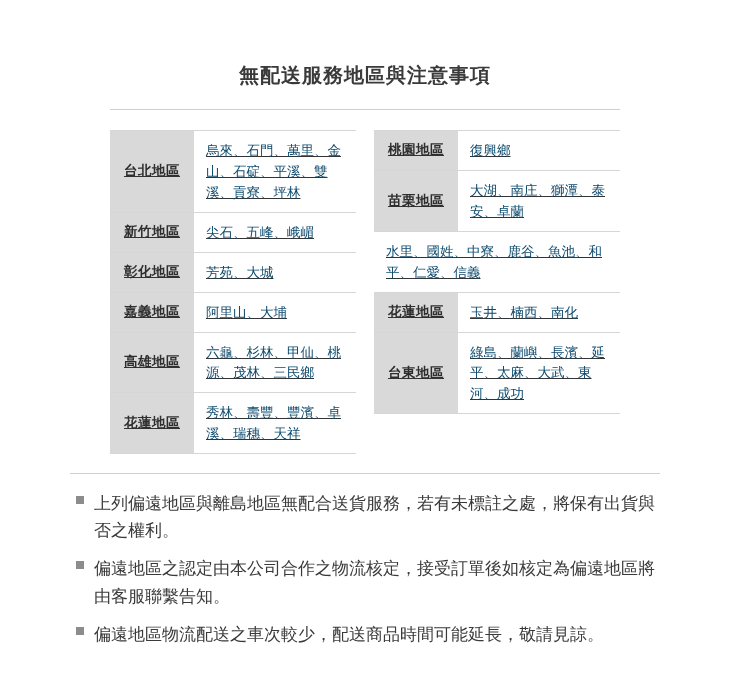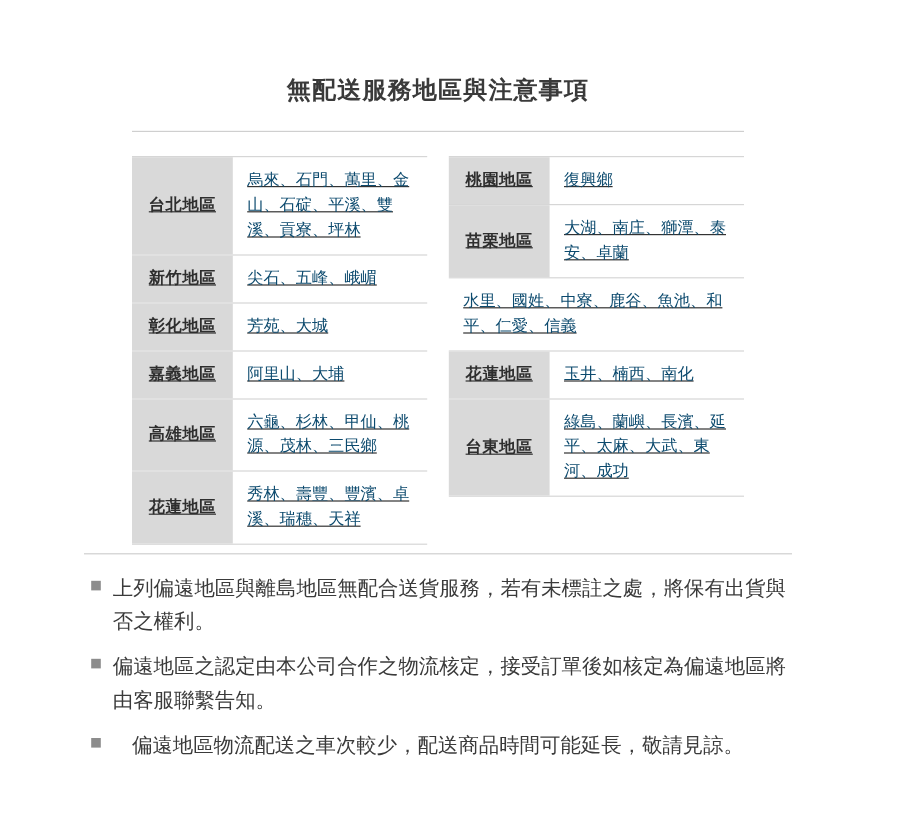--- a/index.html
+++ b/index.html
@@ -92,21 +92,21 @@
     margin: 0 0 16px 0;
   }
   .note {
     display: flex;
     align-items: flex-start;
     font-size: 17px;
     color: #3a3a3a;
     line-height: 1.6;
     margin-bottom: 11px;
   }
-  .note:last-child { margin-bottom: 12px; gap: 16px; }
+  .note:last-child { margin-bottom: 0; }
   .bullet {
     flex: 0 0 auto;
     width: 8px;
     height: 8px;
     background: #8c8c8c;
     margin: 6px 10px 0 6px;
   }
 </style>
 </head>
 <body>

